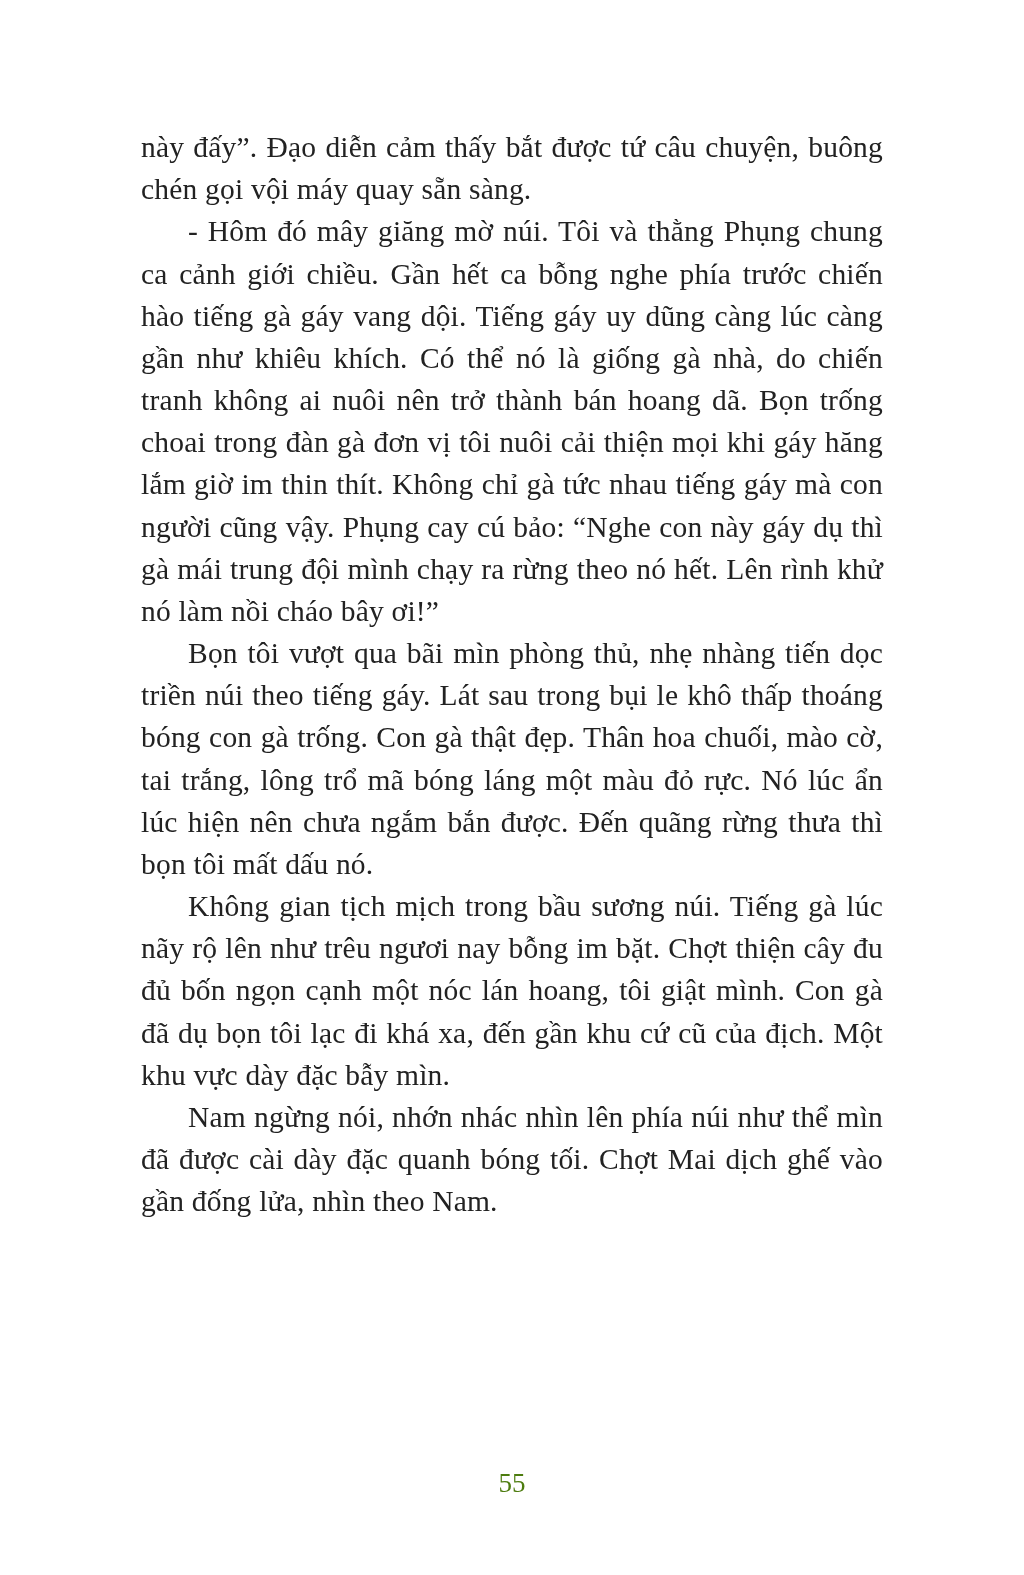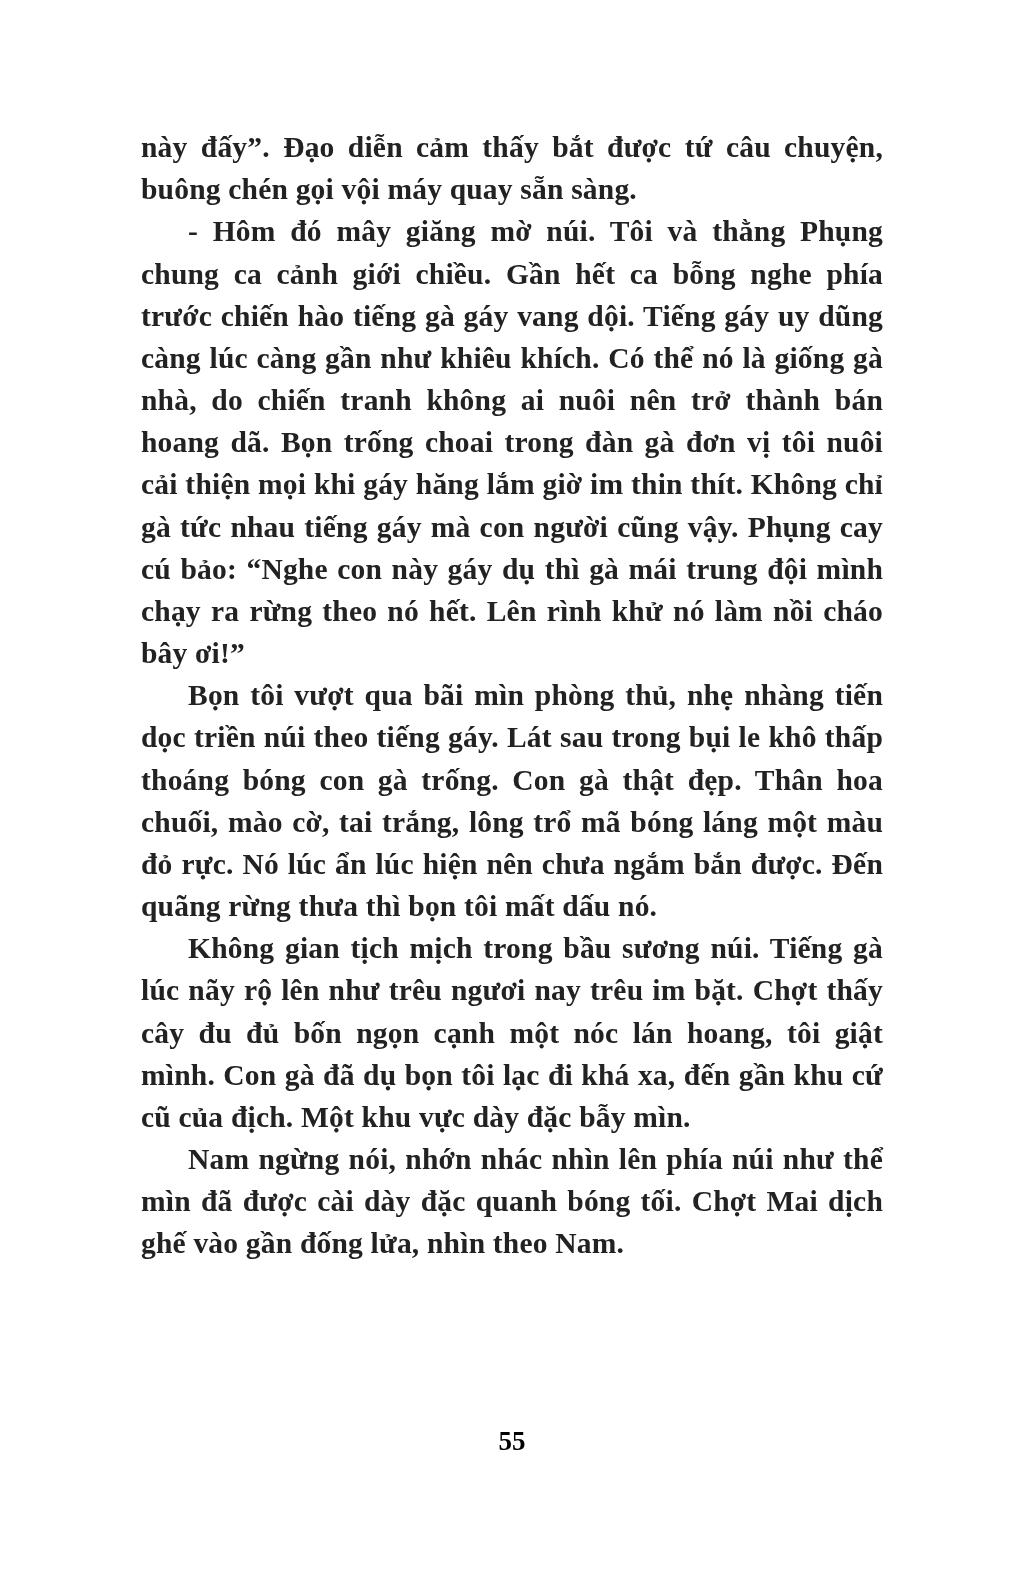--- a/index.html
+++ b/index.html
@@ -13,21 +13,20 @@
     background: #ffffff;
     font-family: "Liberation Serif", "DejaVu Serif", serif;
     color: #222222;
     position: relative;
     overflow: hidden;
   }
   .page {
     position: absolute;
     inset: 0;
     background: #ffffff;
-    font-weight: bold;
   }
   .text-block {
     position: absolute;
     left: 141px;
     top: 126px;
     width: 742px;
     font-size: 29.5px;
     line-height: 1.43;
     text-align: justify;
     letter-spacing: 0.2px;
@@ -37,31 +36,31 @@
     padding: 0;
     text-indent: 0;
   }
   .para.indented {
     text-indent: 47px;
   }
   .page-number {
     position: absolute;
     left: 0;
     right: 0;
-    top: 1426px;
+    top: 1468px;
     text-align: center;
     font-size: 27px;
-    color: #000000;
+    color: #4d7c0f;
   }
 </style>
 </head>
 <body>
 
 <div class="page">
   <div class="text-block">
     <p class="para">này đấy”. Đạo diễn cảm thấy bắt được tứ câu chuyện, buông chén gọi vội máy quay sẵn sàng.</p>
     <p class="para indented">- Hôm đó mây giăng mờ núi. Tôi và thằng Phụng chung ca cảnh giới chiều. Gần hết ca bỗng nghe phía trước chiến hào tiếng gà gáy vang dội. Tiếng gáy uy dũng càng lúc càng gần như khiêu khích. Có thể nó là giống gà nhà, do chiến tranh không ai nuôi nên trở thành bán hoang dã. Bọn trống choai trong đàn gà đơn vị tôi nuôi cải thiện mọi khi gáy hăng lắm giờ im thin thít. Không chỉ gà tức nhau tiếng gáy mà con người cũng vậy. Phụng cay cú bảo: “Nghe con này gáy dụ thì gà mái trung đội mình chạy ra rừng theo nó hết. Lên rình khử nó làm nồi cháo bây ơi!”</p>
     <p class="para indented">Bọn tôi vượt qua bãi mìn phòng thủ, nhẹ nhàng tiến dọc triền núi theo tiếng gáy. Lát sau trong bụi le khô thấp thoáng bóng con gà trống. Con gà thật đẹp. Thân hoa chuối, mào cờ, tai trắng, lông trổ mã bóng láng một màu đỏ rực. Nó lúc ẩn lúc hiện nên chưa ngắm bắn được. Đến quãng rừng thưa thì bọn tôi mất dấu nó.</p>
-    <p class="para indented">Không gian tịch mịch trong bầu sương núi. Tiếng gà lúc nãy rộ lên như trêu ngươi nay trêu im bặt. Chợt thấy cây đu đủ bốn ngọn cạnh một nóc lán hoang, tôi giật mình. Con gà đã dụ bọn tôi lạc đi khá xa, đến gần khu cứ cũ của địch. Một khu vực dày đặc bẫy mìn.</p>
+    <p class="para indented">Không gian tịch mịch trong bầu sương núi. Tiếng gà lúc nãy rộ lên như trêu ngươi nay bỗng im bặt. Chợt thiện cây đu đủ bốn ngọn cạnh một nóc lán hoang, tôi giật mình. Con gà đã dụ bọn tôi lạc đi khá xa, đến gần khu cứ cũ của địch. Một khu vực dày đặc bẫy mìn.</p>
     <p class="para indented">Nam ngừng nói, nhớn nhác nhìn lên phía núi như thể mìn đã được cài dày đặc quanh bóng tối. Chợt Mai dịch ghế vào gần đống lửa, nhìn theo Nam.</p>
   </div>
   <div class="page-number">55</div>
 </div>
 
 </body></html>

